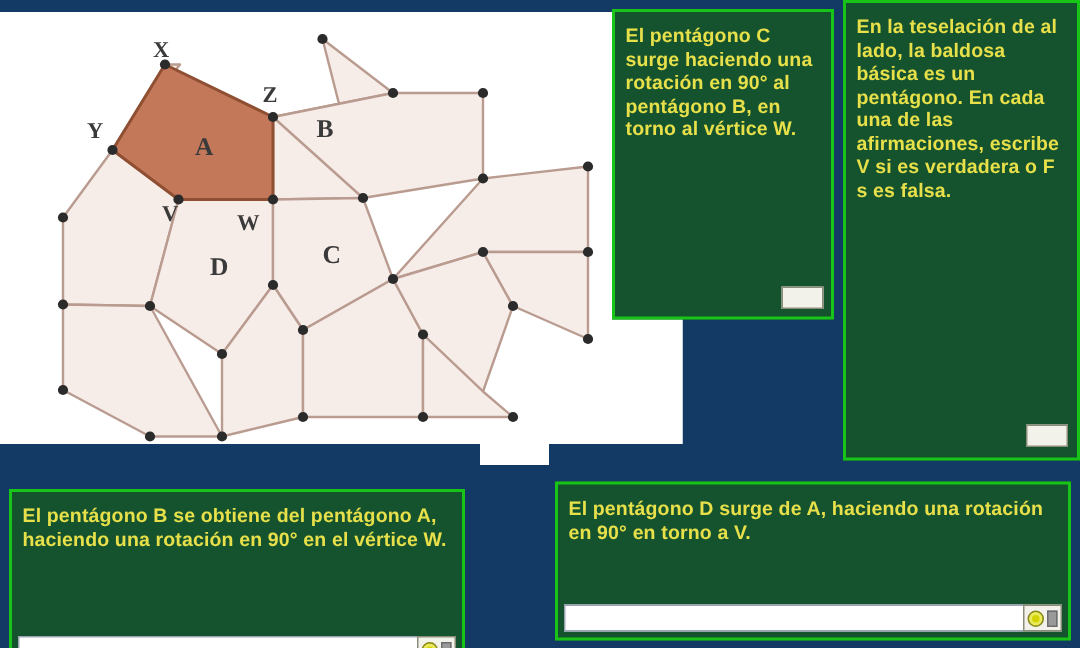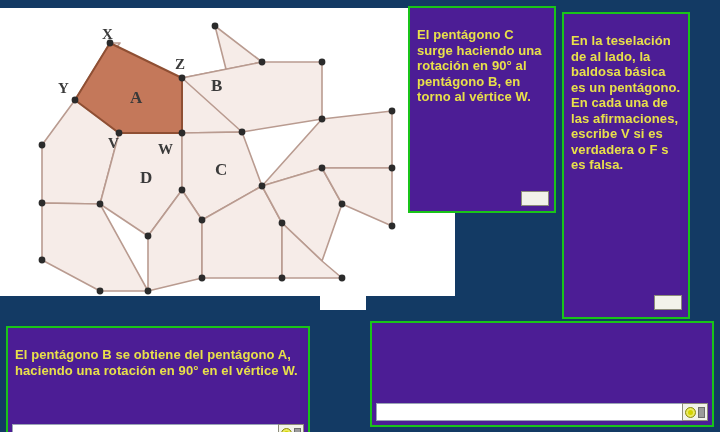--- a/index.html
+++ b/index.html
@@ -45,34 +45,34 @@
     left: 10px; top: 8px;
     width: 420px; height: 290px;
   }
   #figure svg { display: block; }
 
   
   .qbox {
     position: absolute;
     box-sizing: border-box;
     border: 2px solid #19c419;
-    background: #4c1d95;
-    padding: 19px 7px 4px 7px;
+    background: #14532d;
+    padding: 8px 7px 4px 7px;
   }
   .qtext {
     color: #e8e04a;
     font-weight: bold;
     font-size: 13px;
     line-height: 15.5px;
     letter-spacing: 0.1px;
     margin: 0;
   }
 
   #qbox-c   { left: 408px; top: 6px;   width: 148px; height: 207px; }
-  #qbox-intro { left: 562px; top: 12px;  width: 128px; height: 307px; }
+  #qbox-intro { left: 562px; top: 0px;  width: 158px; height: 307px; }
   #qbox-b   { left: 6px;   top: 305px; width: 304px; height: 122px; margin-top: 21px; }
   #qbox-d   { left: 370px; top: 321px; width: 344px; height: 106px; }
 
   
   .answer-row {
     position: absolute;
     left: 4px; right: 4px; bottom: 4px;
     height: 18px;
     display: flex;
     align-items: stretch;
@@ -244,20 +244,21 @@
     <div class="answer-row">
       <input class="answer-input" type="text" placeholder="" style="">
       <div class="mini-btn">
         <span class="dot"></span>
         <span class="bar"></span>
       </div>
     </div>
   </div>
 
   <div class="qbox" id="qbox-d">
+    <p class="qtext">El pentágono D surge de A, haciendo una rotación en 90° en torno a V.</p>
     <div class="answer-row">
       <input class="answer-input" type="text" placeholder="" style="">
       <div class="mini-btn">
         <span class="dot"></span>
         <span class="bar"></span>
       </div>
     </div>
   </div>
 
 </div>

